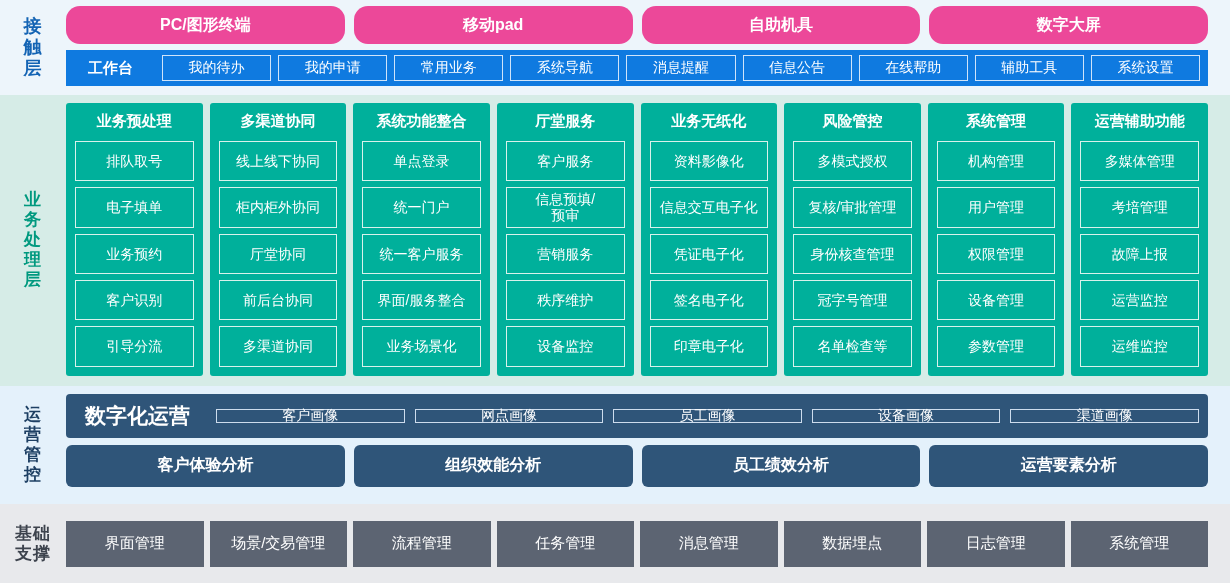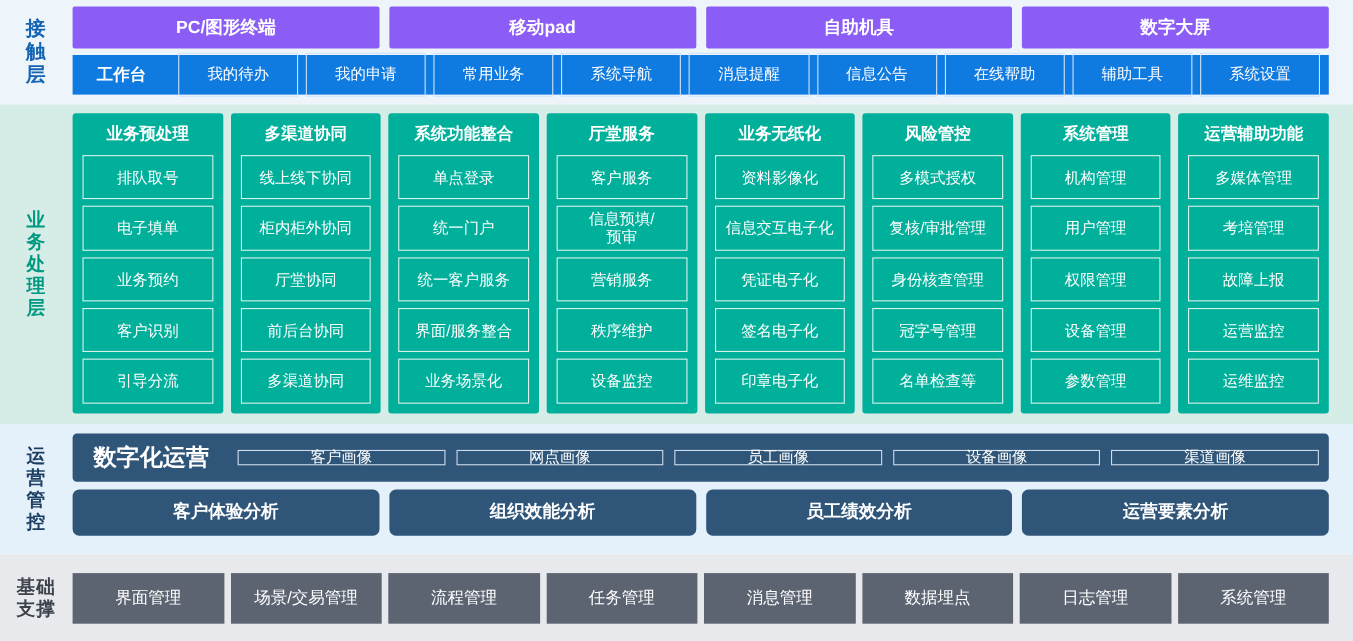--- a/index.html
+++ b/index.html
@@ -31,22 +31,22 @@
   .layer-body { flex: 1 1 auto; display: flex; flex-direction: column; }
 
   
   .layer-contact { height: 96px; background: #edf5fb; }
   .layer-contact .layer-label { color: #1464b4; font-size: 18px; }
   .layer-contact .layer-body { padding: 6px 22px 8px 0; gap: 6px; }
 
   .channel-row { display: flex; gap: 9px; height: 38px; }
   .channel-pill {
     flex: 1 1 0;
-    background: #8b5cf6;
-    border-radius: 2px;
+    background: #ec4899;
+    border-radius: 14px;
     color: #fff;
     font-size: 16px;
     font-weight: bold;
     display: flex;
     align-items: center;
     justify-content: center;
   }
 
   .nav-bar {
     height: 36px;
@@ -58,21 +58,21 @@
   }
   .nav-title {
     color: #fff;
     font-size: 15px;
     font-weight: bold;
     padding: 0 22px 0 14px;
     white-space: nowrap;
   }
   .nav-item {
     flex: 1 1 0;
-    height: 40px;
+    height: 26px;
     border: 1px solid #cfe4fa;
     color: #fff;
     font-size: 14px;
     display: flex;
     align-items: center;
     justify-content: center;
     white-space: nowrap;
   }
 
   

